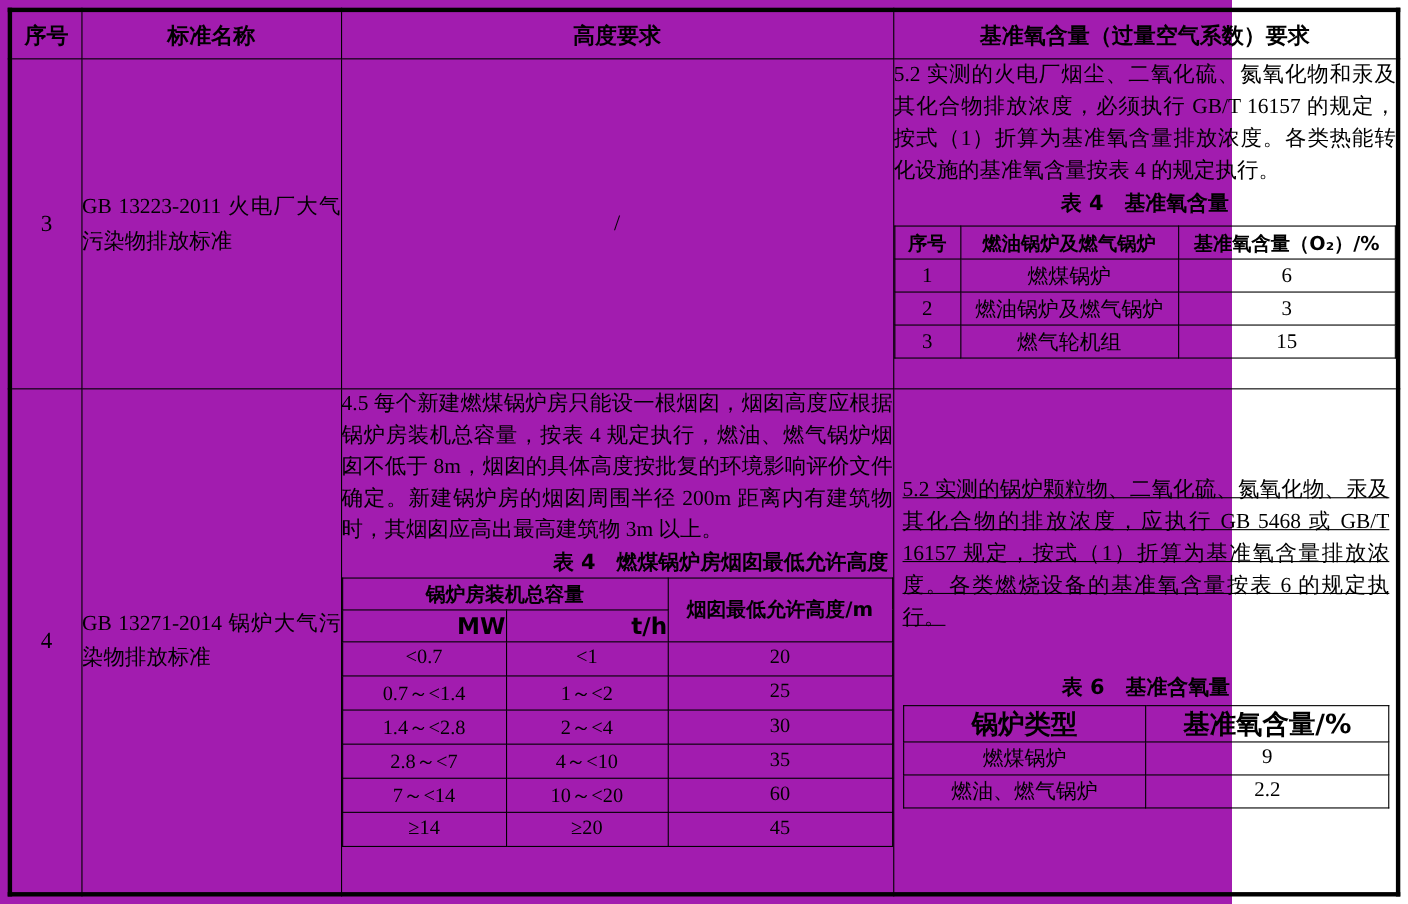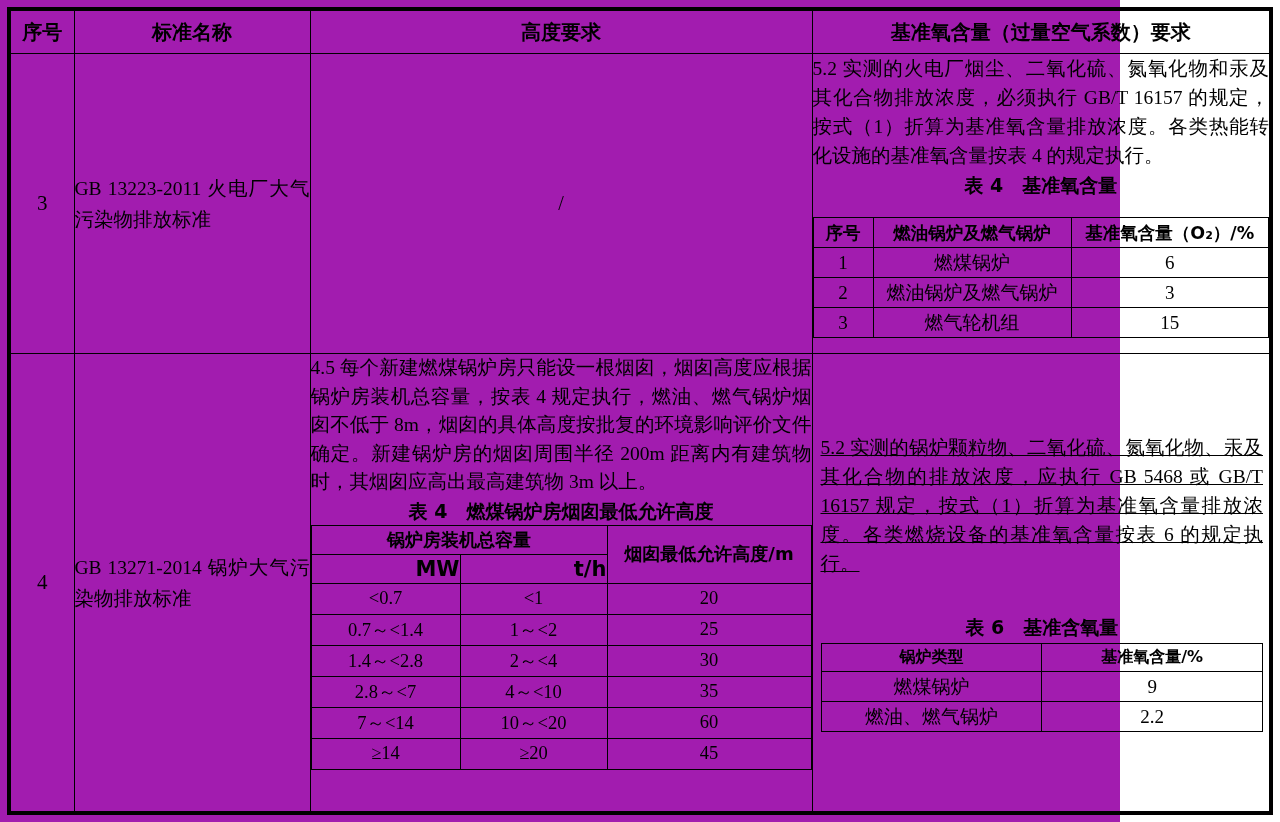--- a/index.html
+++ b/index.html
@@ -34,42 +34,42 @@
             font-size:19px; text-align:center; line-height:24px; }
 
   
   .nt { width:100%; }
   .nt th, .nt td { border:1px solid #000; padding:0; text-align:center; vertical-align:middle; }
   .nt th { font-family:"DejaVu Sans","Liberation Sans",sans-serif; font-weight:bold; font-size:17.5px; }
   .nt td { font-size:19px; }
 
   
   .pad-a { padding:2px 6px 0 8px; }
-  .pad-a .ntitle { margin:3px 0 20px; }
+  .pad-a .ntitle { margin:3px 0 8px; }
   .nt-a th { height:29px; }
   .nt-a td { height:29px; }
   .nt-a col.a1 { width:60px; }
   .nt-a col.a2 { width:198px; }
 
   
   .pad-b { padding:3px 7px 0 8px; }
   .para-b { line-height:28.5px; }
-  .pad-b .ntitle { margin:2px 16px 2px; }
+  .pad-b .ntitle { margin:2px 4px 2px;text-align:right; }
   .nt-b th { height:28px; font-size:18px; }
   .nt-b .unit-row th { font-size:21px;text-align:right; }
   .nt-b td { height:30px; font-size:18.5px; }
   .nt-b col.b1 { width:149px; }
   .nt-b col.b2 { width:147px; }
 
   
   .pad-c { padding:0 6px 0 8px; height:100%; }
   .vcenter { display:flex; flex-direction:column; justify-content:center; height:100%; }
   .vcenter .para { margin-bottom:37px;text-decoration:underline; }
   .vcenter .ntitle { margin-bottom:4px; }
-  .nt-c th { height:27px; font-size:16px; }
+  .nt-c th { height:27px; font-size:24px; }
   .nt-c td { height:29px; }
   .nt-c col.cc1 { width:50%; }
 </style>
 </head>
 <body>
 
 <div class="page">
   <table class="main">
     <colgroup>
         <col class="c1">

